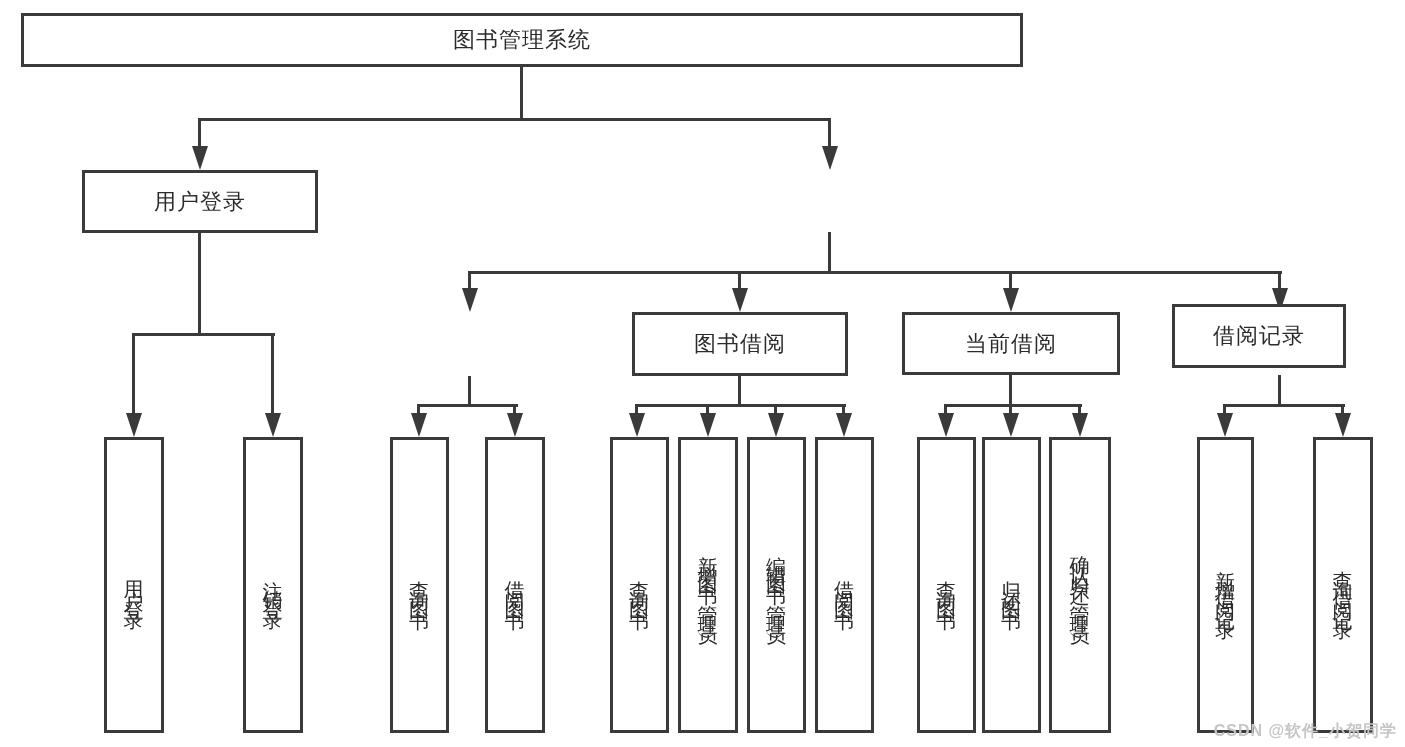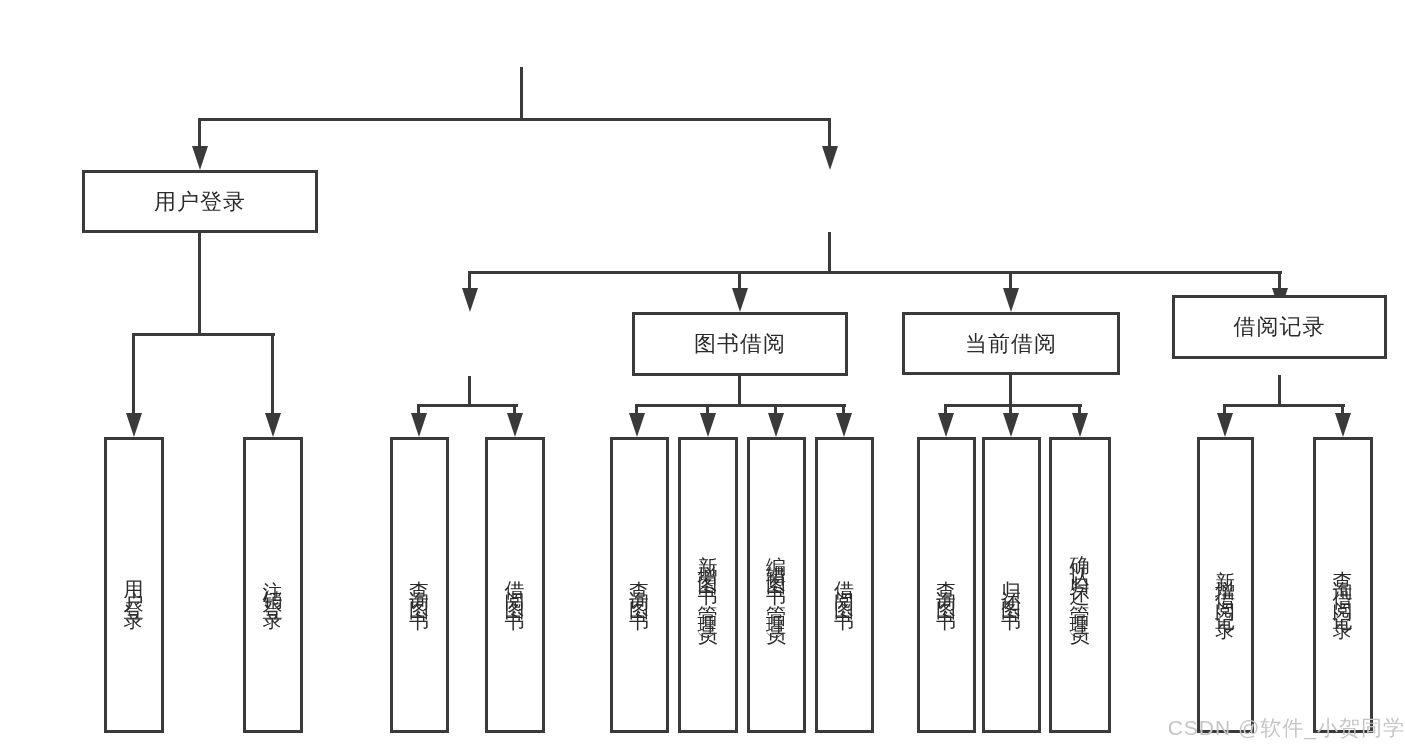--- a/index.html
+++ b/index.html
@@ -44,42 +44,45 @@
   }
   .vline{position:absolute;width:3px;background:var(--stroke);z-index:1;}
   .hline{position:absolute;height:3px;background:var(--stroke);z-index:1;}
   .arrow{
     position:absolute;width:0;height:0;z-index:1;
     border-left:8px solid transparent;
     border-right:8px solid transparent;
     border-top:24px solid var(--stroke);
   }
   .watermark{
-    position:absolute;right:0;bottom:5px;
-    color:var(--wm);font-size:21px;z-index:5;
-    letter-spacing:1px;white-space:nowrap;
+    position:absolute;right:8px;bottom:5px;
+    color:var(--wm);font-size:16px;z-index:5;
+    letter-spacing:1px;white-space:nowrap;font-weight:bold;
   }
 </style>
 </head>
 <body>
 
 <div class="canvas">
 
+  <div class="box" style="left:21px;top:13px;width:1002px;height:54px">
+    <span>图书管理系统</span>
+  </div>
 
   <div class="box" style="left:82px;top:170px;width:236px;height:63px">
     <span>用户登录</span>
   </div>
 
   <div class="box" style="left:632px;top:312px;width:216px;height:64px">
     <span>图书借阅</span>
   </div>
   <div class="box" style="left:902px;top:312px;width:218px;height:63px">
     <span>当前借阅</span>
   </div>
-  <div class="box" style="left:1172px;top:295px;width:215px;height:64px">
+  <div class="box" style="left:1172px;top:304px;width:174px;height:64px">
     <span>借阅记录</span>
   </div>
 
   <div class="vbox" style="left:104px;width:60px">
     <span>用户登录</span>
   </div>
   <div class="vbox" style="left:243px;width:60px">
     <span>注销登录</span>
   </div>
 

